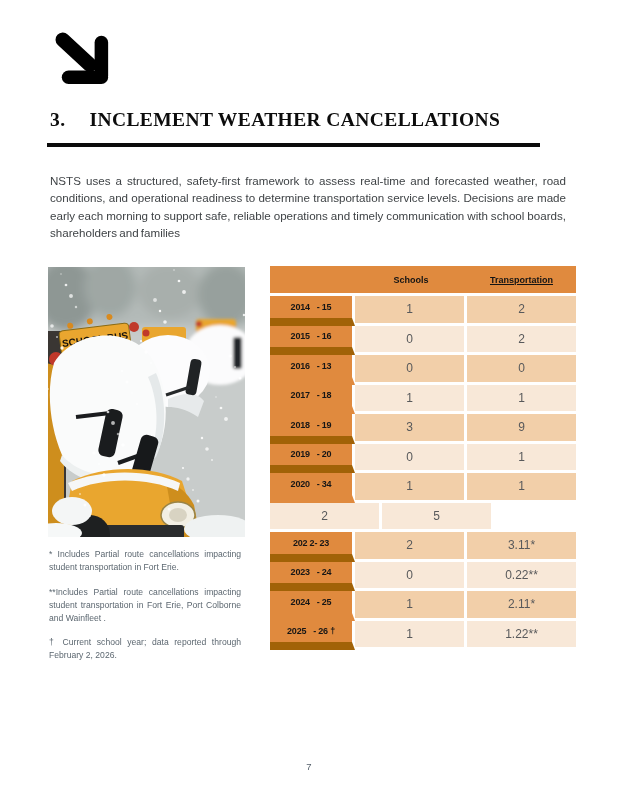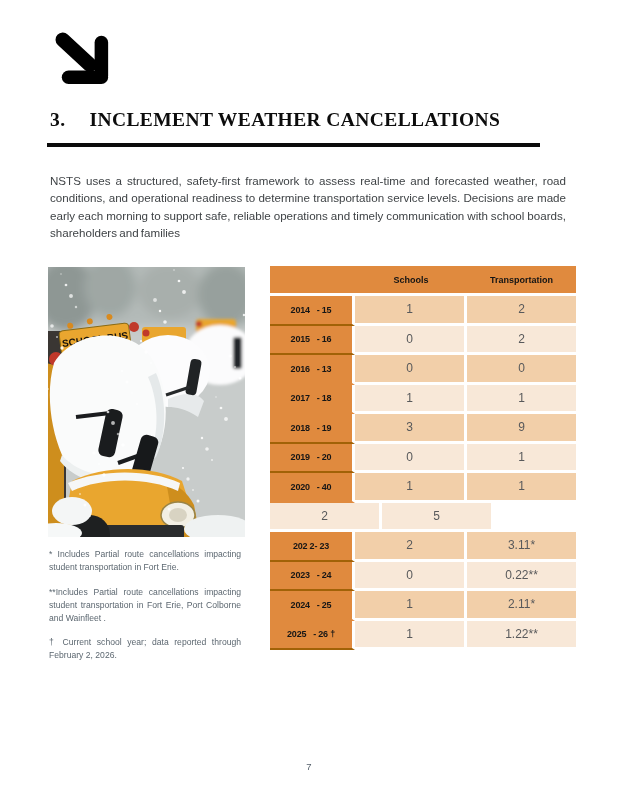--- a/index.html
+++ b/index.html
@@ -27,26 +27,26 @@
   .photo{position:absolute;left:48px;top:267px;width:197px;height:270px;}
   
   .cxl-table{position:absolute;left:256px;top:266px;width:306px;padding-left:14px;}
   .thead{
     display:flex;height:30px;background:var(--header_orange);
     border-bottom:3px solid #fff;box-sizing:border-box;align-items:center;
     font-size:9px;font-weight:bold;color:#141414;
   }
   .thead .sp{width:85px;}
   .thead .h1{width:112px;text-align:center;}
-  .thead .h2{width:109px;text-align:center;}
+  .thead .h2{width:109px;text-align:center;text-decoration:underline;}
   .trow{display:flex;height:29.5px;}
   .cell{box-sizing:border-box;height:100%;display:flex;align-items:center;justify-content:center;}
   .cell.year{
     width:85px;background:var(--header_orange);
-    border-right:3px solid #fff;border-bottom:2px solid #a16207;
+    border-right:3px solid #fff;border-bottom:8px solid #a16207;
     font-size:9px;font-weight:bold;color:#161616;white-space:pre;letter-spacing:-.2px;
   }
   .cell.year.merged{border-bottom-color:transparent;}
   .cell.val{border-bottom:3px solid #fff;font-size:12px;color:var(--value_text);}
   .cell.val.schools{width:112px;border-right:3px solid #fff;}
   .cell.val.trans{width:109px;}
   .trow.dark .val{background:var(--row_dark);}
   .trow.light .val{background:var(--row_light);}
   
   .footnotes{position:absolute;left:49px;top:548px;width:192px;}
@@ -227,21 +227,21 @@
           <div class="cell year">2018   - 19</div>
           <div class="cell val schools">3</div>
           <div class="cell val trans">9</div>
         </div>
         <div class="trow light">
           <div class="cell year">2019   - 20</div>
           <div class="cell val schools">0</div>
           <div class="cell val trans">1</div>
         </div>
         <div class="trow dark">
-          <div class="cell year merged">2020   - 40</div>
+          <div class="cell year merged">2020   - 34</div>
           <div class="cell val schools">1</div>
           <div class="cell val trans">1</div>
         </div>
         <div class="trow light">
           <div class="cell val schools">2</div>
           <div class="cell val trans">5</div>
         </div>
         <div class="trow dark">
           <div class="cell year">202 2- 23</div>
           <div class="cell val schools">2</div>

